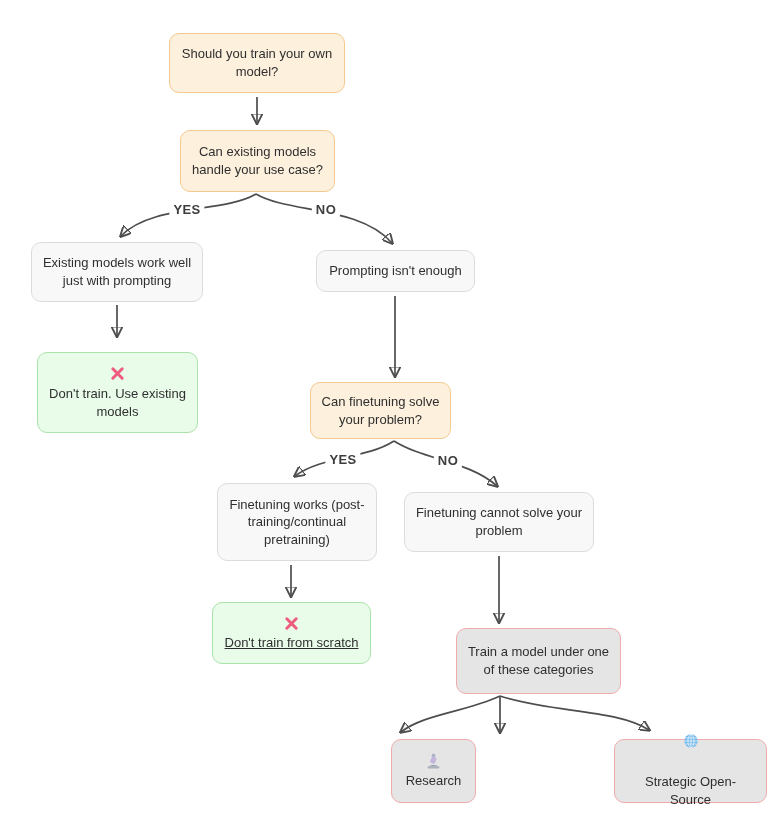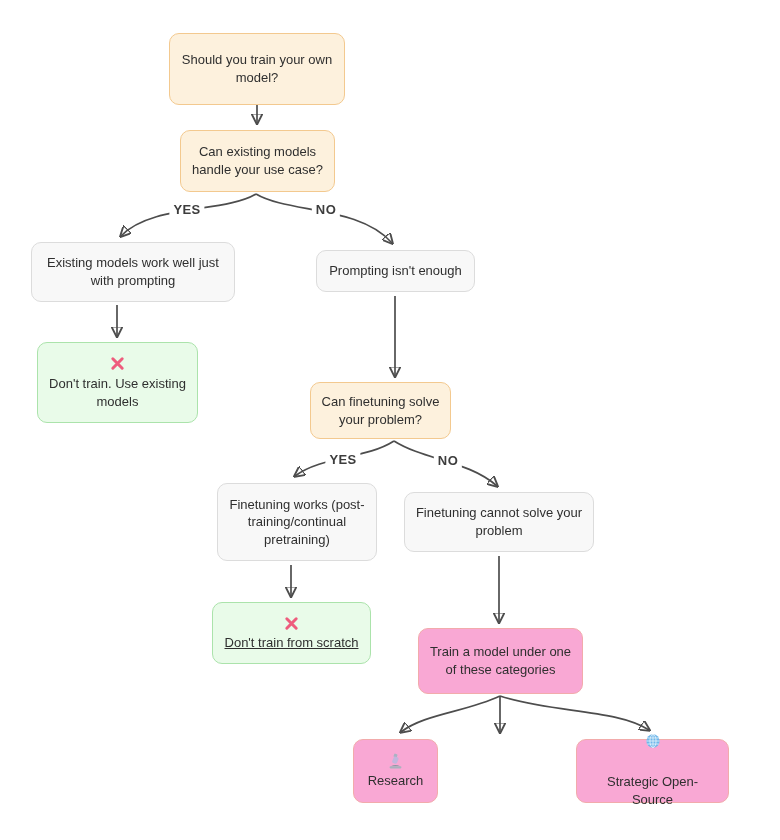--- a/index.html
+++ b/index.html
@@ -21,21 +21,21 @@
     text-align:center;
     border-radius:10px;
     font-size:13px;line-height:1.35;
     padding:4px 10px;
     gap:2px;
   }
   .node .lbl{display:block;}
   .q{background:#fdf1dd;border:1.5px solid #f3c98f;}
   .g{background:#f8f8f8;border:1.5px solid #dcdcdc;}
   .stop{background:#e9fbe9;border:1.5px solid #abe3ab;}
-  .train{background:#f9a8d4;border:1.5px solid #f2abab;}
+  .train{background:#e5e5e5;border:1.5px solid #f2abab;margin-left:38px;}
   .edge-label{
     position:absolute;
     transform:translate(-50%,-50%);
     background:#ffffff;
     padding:1px 4px;
     font-size:13px;font-weight:bold;letter-spacing:.4px;
     color:#3d3d3d;
   }
   .icon{display:flex;align-items:center;justify-content:center;height:18px;}
 </style>
@@ -62,37 +62,37 @@
     <path d="M500,696 C466,712 424,714 401,732" marker-end="url(#arrow)"></path>
     <path d="M500,696 L500,732" marker-end="url(#arrow)"></path>
     <path d="M500,696 C552,713 616,709 649,730" marker-end="url(#arrow)"></path>
   </svg>
 
   <div class="edge-label" style="left:187px;top:209px;">YES</div>
   <div class="edge-label" style="left:326px;top:209px;">NO</div>
   <div class="edge-label" style="left:343px;top:459px;">YES</div>
   <div class="edge-label" style="left:448px;top:460px;">NO</div>
 
-  <div class="node q" style="left:169px;top:33px;width:176px;height:72px;">
+  <div class="node q" style="left:169px;top:33px;width:176px;height:60px;">
     <span class="lbl">Should you train your own model?</span>
   </div>
 
   <div class="node q" style="left:180px;top:130px;width:155px;height:62px;">
     <span class="lbl">Can existing models handle your use case?</span>
   </div>
 
-  <div class="node g" style="left:31px;top:242px;width:204px;height:60px;">
+  <div class="node g" style="left:31px;top:242px;width:172px;height:60px;">
     <span class="lbl">Existing models work well just with prompting</span>
   </div>
 
   <div class="node g" style="left:316px;top:250px;width:159px;height:42px;">
     <span class="lbl">Prompting isn't enough</span>
   </div>
 
-  <div class="node stop" style="left:37px;top:342px;width:161px;height:81px;">
+  <div class="node stop" style="left:37px;top:352px;width:161px;height:81px;">
     <span class="icon">
       <svg viewBox="0 0 16 16" width="15" height="15">
           <path d="M3 3 L13 13 M13 3 L3 13" stroke="#ee5c7d" stroke-width="3.2" stroke-linecap="round"></path>
         </svg>
     </span>
     <span class="lbl">Don't train. Use existing models</span>
   </div>
 
   <div class="node q" style="left:310px;top:382px;width:141px;height:57px;">
     <span class="lbl">Can finetuning solve your problem?</span>

